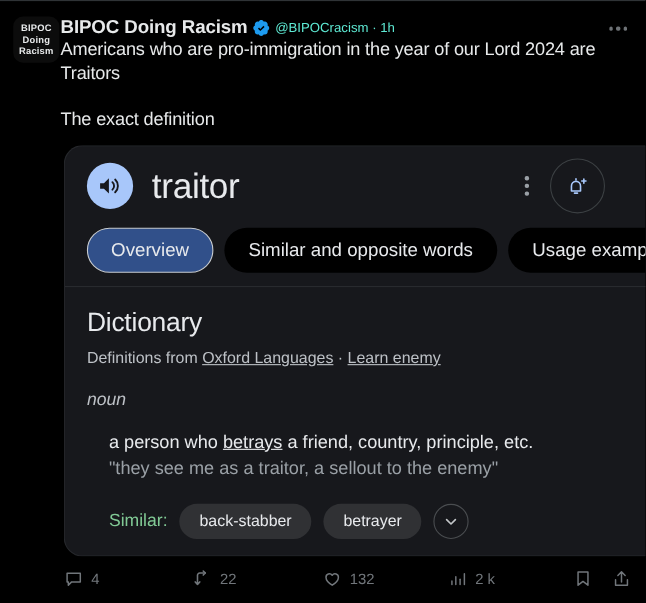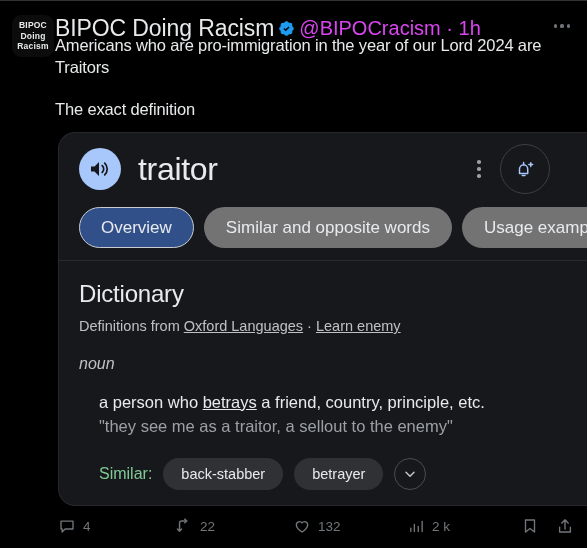--- a/index.html
+++ b/index.html
@@ -33,25 +33,25 @@
     font-size: 8.5px; color: #e7e9ea; font-weight: 700;
     letter-spacing: .2px; white-space: nowrap;
   }
 
   .namerow {
     position: absolute; left: 55px; top: 14px;
     display: flex; align-items: center; gap: 4px;
     width: 480px;
   }
   .dispname {
-    font-size: 23px; font-weight: 400; color: #e7e9ea;
+    font-size: 17px; font-weight: 700; color: #e7e9ea;
     letter-spacing: -.1px; white-space: nowrap;
   }
   .verified { width: 17px; height: 17px; display: block; flex: none; }
-  .handle { font-size: 20px; color: #d946ef; white-space: nowrap; }
+  .handle { font-size: 12px; color: #5eead4; white-space: nowrap; }
 
   .more-tweet {
     position: absolute; right: 10px; top: 16px;
     width: 30px; height: 18px;
     display: flex; align-items: center; justify-content: center; gap: 3.5px;
     cursor: pointer;
   }
   .more-tweet i { width: 3.2px; height: 3.2px; border-radius: 50%; background: #6e7276; display:block; }
 
   .tweet-text {
@@ -108,21 +108,21 @@
 
   
   .tabs {
     position: absolute; left: 0; top: 74px;
     display: flex; gap: 10px; padding-left: 20px;
     white-space: nowrap;
   }
   .tab {
     height: 41px; padding: 12px 22px;
     border-radius: 21px;
-    background: #737373;
+    background: #000000;
     color: #e8eaed; font-size: 17px;
     display: flex; align-items: center;
     cursor: pointer; flex: none;
   }
   .tab.active {
     background: #31508a;
     border: 1px solid #c8ccd0;
     padding: 0 21px;
   }
 

